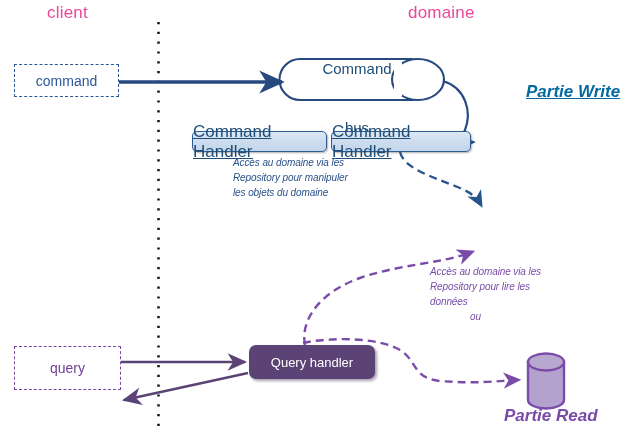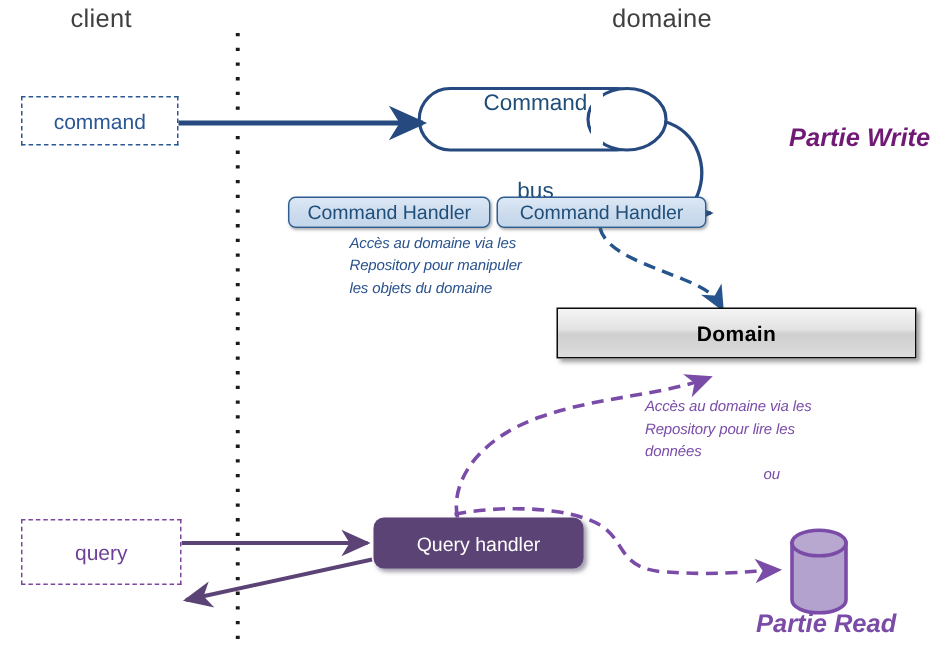--- a/index.html
+++ b/index.html
@@ -8,38 +8,39 @@
     font-family:"Liberation Sans", sans-serif;
     -webkit-font-smoothing:antialiased;
   }
   .canvas{position:absolute;inset:0;width:627px;height:432px;}
   svg.layer{position:absolute;left:0;top:0;width:627px;height:432px;pointer-events:none;}
 
   
   .lbl{position:absolute;white-space:pre;}
 
   .zone-label{
-    font-size:17px;color:#404040;letter-spacing:.2px;
+    font-size:17px;color:#ec4899;letter-spacing:.2px;
   }
 
   .dashbox{
     position:absolute;box-sizing:border-box;
     display:flex;align-items:center;justify-content:center;
     background:#ffffff;font-size:14px;
   }
   .dashbox.blue{border:1px dashed #2b5797;color:#2b5797;}
   .dashbox.purple{border:1px dashed #7b46a0;color:#6e3f96;}
 
   .cmd-handler{
     position:absolute;box-sizing:border-box;
     display:flex;align-items:center;justify-content:center;
     border:1px solid #2e5d93;border-radius:5px;
     background:linear-gradient(to bottom,#dde8f4 0%,#cddcee 50%,#c3d6ea 100%);
-    color:#1f4e79;font-size:13px;
+    color:#1f4e79;font-size:17px;
     box-shadow:1px 1px 2px rgba(80,80,80,.45);
+    text-decoration:underline;
   }
 
   .domain-box{
     position:absolute;box-sizing:border-box;
     display:flex;align-items:center;justify-content:center;
     border:1px solid #0b0b0b;
     background:linear-gradient(to bottom,#f4f4f4 0%,#e3e3e3 42%,#cfcfcf 52%,#dcdcdc 100%);
     color:#000000;font-size:14px;font-weight:bold;letter-spacing:.3px;
     box-shadow:2px 2px 3px rgba(60,60,60,.5);
   }
@@ -48,21 +49,21 @@
     position:absolute;box-sizing:border-box;
     display:flex;align-items:center;justify-content:center;
     border-radius:7px;background:#5b4375;color:#ffffff;font-size:13px;
     box-shadow:2px 2px 3px rgba(90,80,110,.55);
   }
 
   .partie{
     position:absolute;font-style:italic;font-weight:bold;font-size:17px;
     white-space:nowrap;
   }
-  .partie.write{color:#701a75;}
+  .partie.write{color:#0369a1;text-decoration:underline;}
   .partie.read{color:#7a4ca8;}
 
   .note{
     position:absolute;font-style:italic;font-size:10px;line-height:15px;
     white-space:pre-line;letter-spacing:-.1px;
   }
   .note.blue{color:#29528c;}
   .note.purple{color:#7a4ca8;}
 </style>
 </head>
@@ -131,25 +132,24 @@
   <div class="lbl" style="left:307px;top:60px;width:100px;text-align:center;font-size:15px;color:#1f4e79;">Command</div>
   <div class="lbl" style="left:307px;top:80px;width:100px;text-align:center;font-size:15px;color:#1f4e79;margin-top:39px;">bus</div>
 
   <div class="cmd-handler" style="left:192px;top:131px;width:135px;height:21px;">Command Handler</div>
   <div class="cmd-handler" style="left:331px;top:131px;width:140px;height:21px;">Command Handler</div>
 
   <div class="note blue" style="left:233px;top:155px;width:180px;">Accès au domaine via les
 Repository pour manipuler
 les objets du domaine</div>
 
-  <div class="domain-box" style="left:371px;top:205px;width:240px;height:34px;">Domain</div>
 
-  <div class="qhandler" style="left:249px;top:345px;width:140px;height:34px;">Query handler</div>
+  <div class="qhandler" style="left:249px;top:345px;width:126px;height:34px;">Query handler</div>
 
   <div class="note purple" style="left:430px;top:264px;width:175px;">Accès au domaine via les
 Repository pour lire les
 données</div>
-  <div class="note purple" style="left:407px;top:309px;width:175px;text-align:center;padding-left:40px;box-sizing:border-box;">ou</div>
+  <div class="note purple" style="left:430px;top:309px;width:175px;text-align:left;padding-left:40px;box-sizing:border-box;">ou</div>
 
   <div class="partie write" style="left:526px;top:82px;">Partie Write</div>
   <div class="partie read" style="left:504px;top:406px;">Partie Read</div>
 
 </div>
 
 </body></html>

